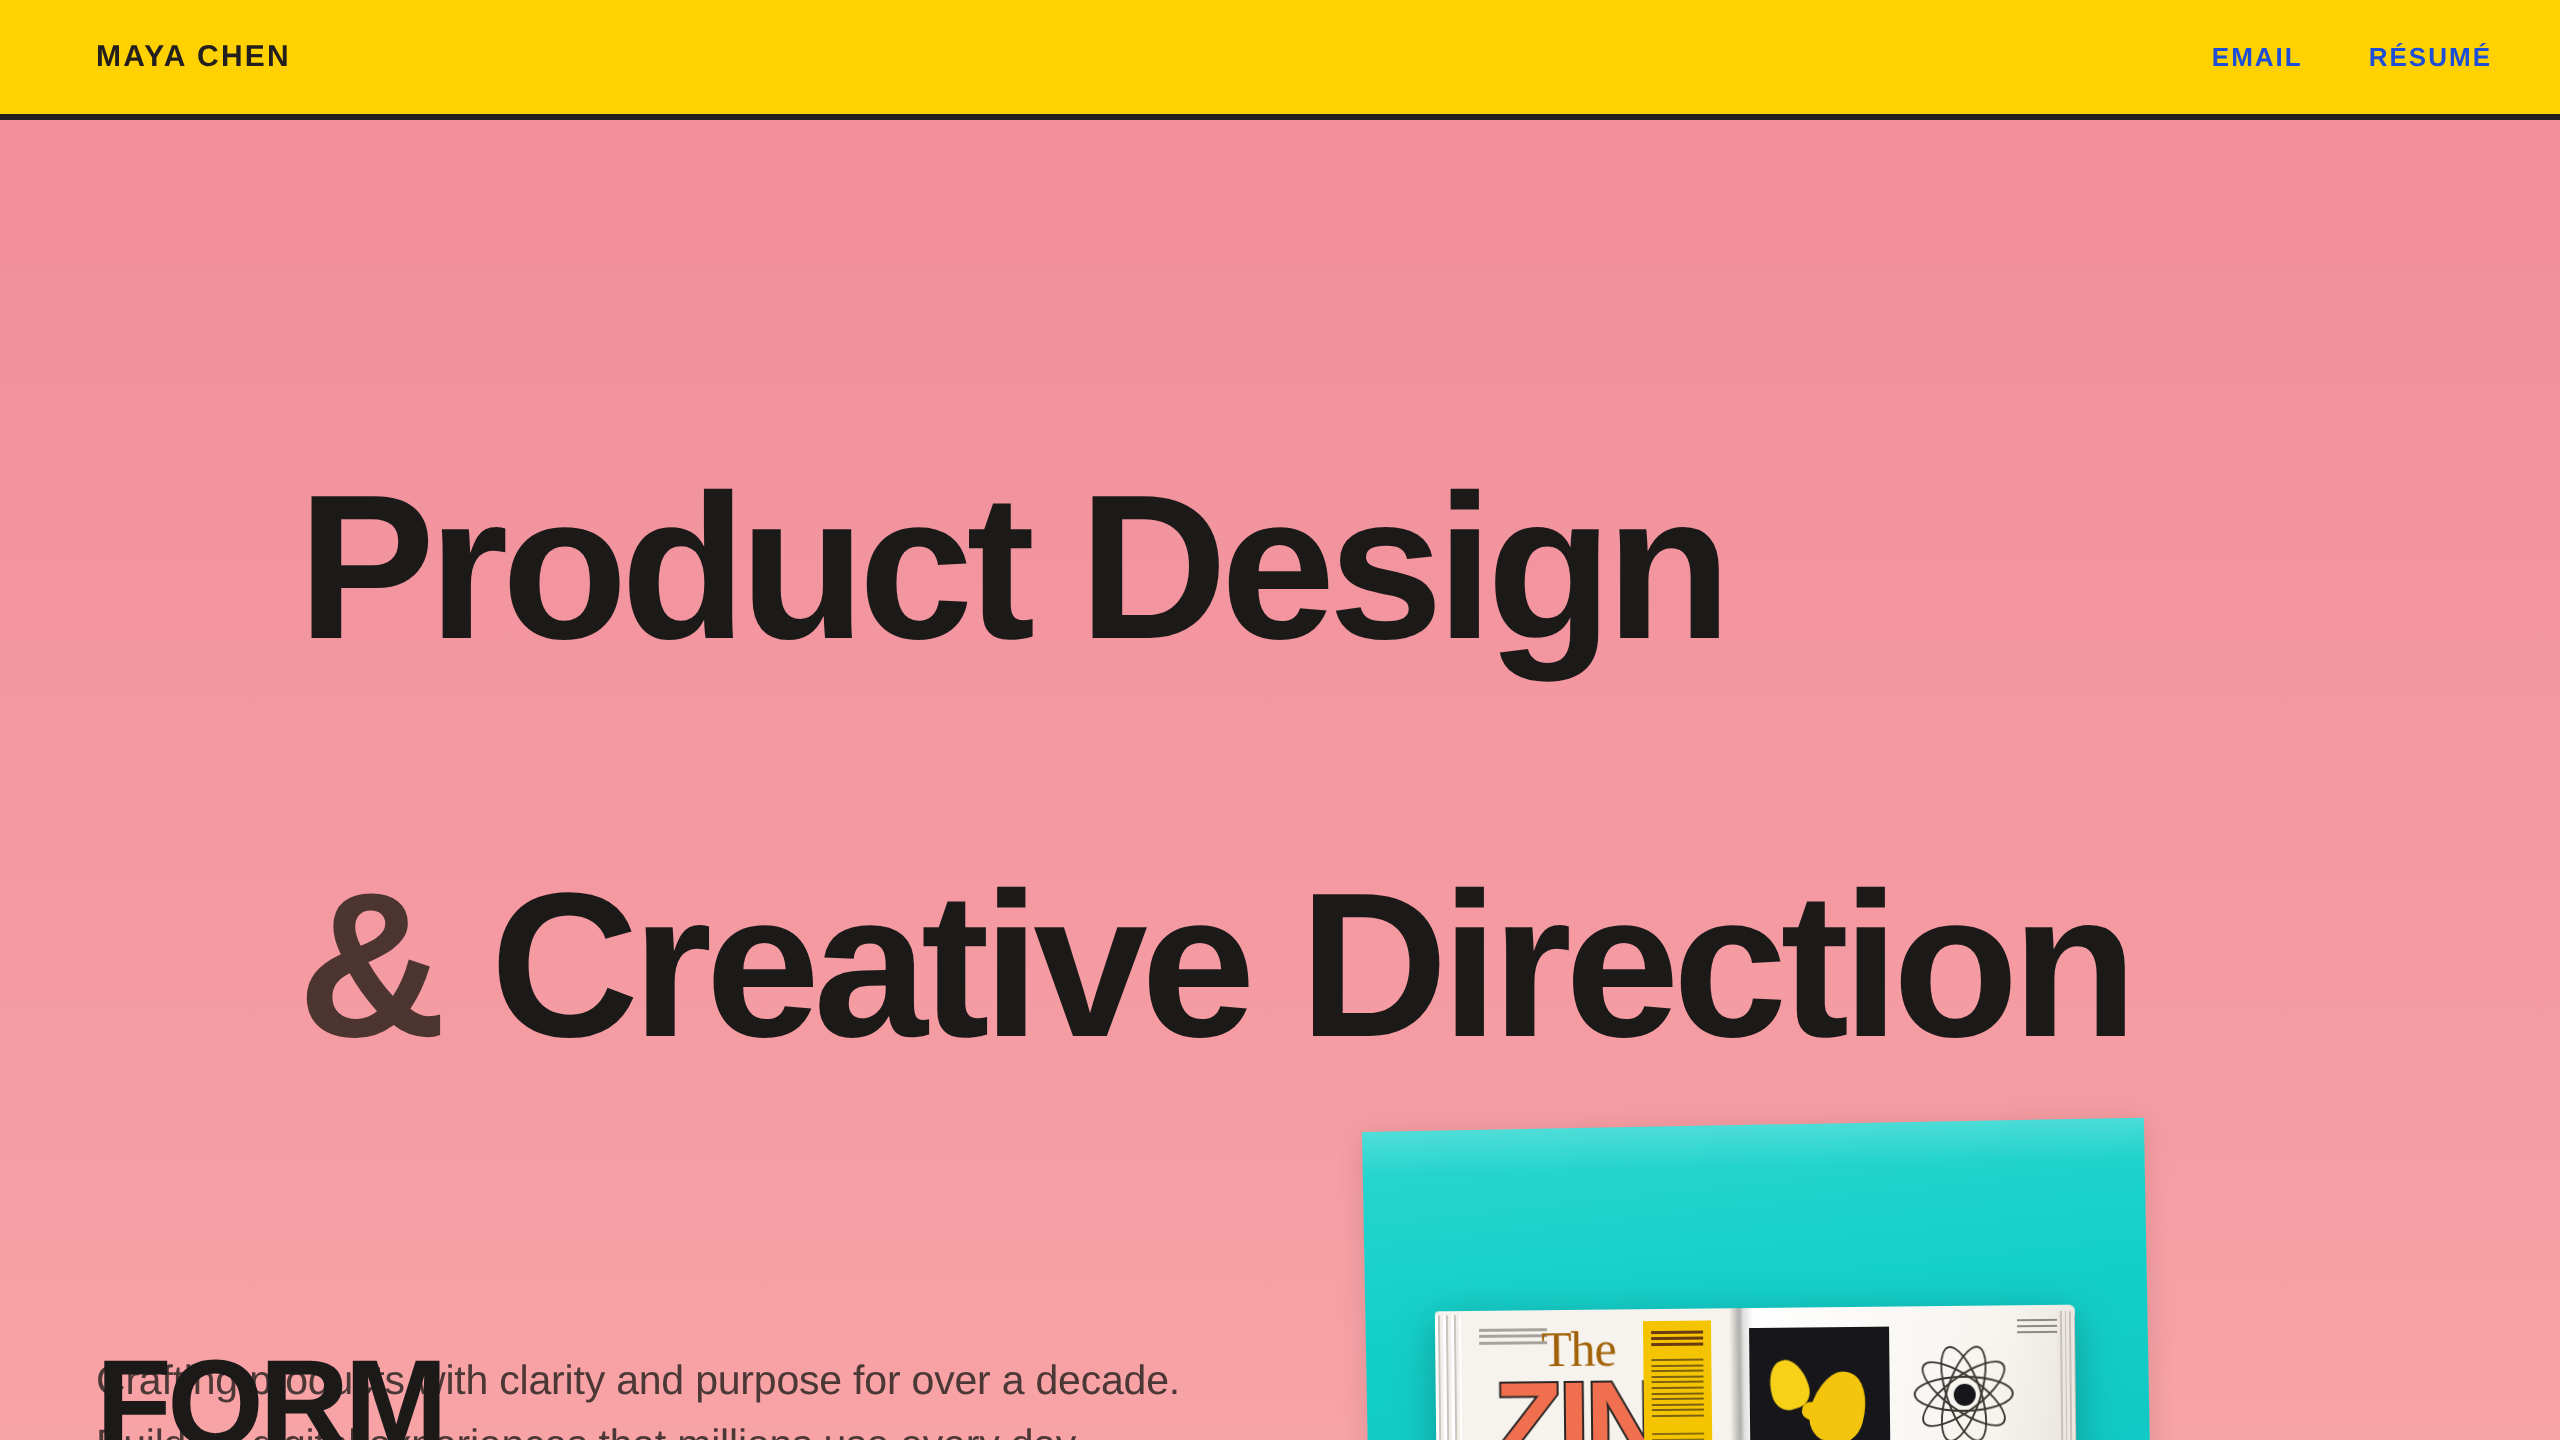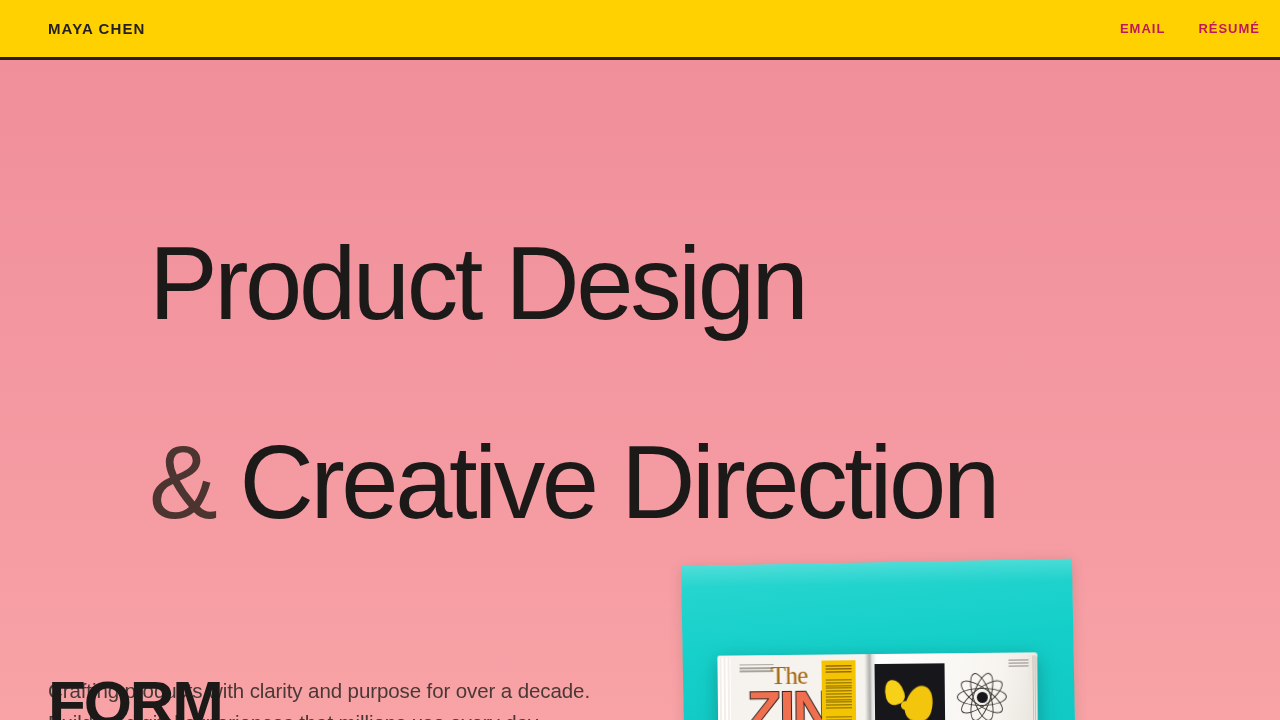--- a/index.html
+++ b/index.html
@@ -29,21 +29,21 @@
   .topbar {
     position:absolute;
     top:0; left:0;
     width:1280px;
     height:60px;
     background:#ffd100;
     border-bottom:3px solid #231f1e;
     display:flex;
     align-items:center;
     justify-content:space-between;
-    padding:0 20px 0 48px;
+    padding:0 34px 0 48px;
     z-index:40;
   }
 
   .brand {
     font-size:15px;
     font-weight:bold;
     letter-spacing:1.1px;
     color:#231f1e;
     line-height:1;
   }
@@ -51,38 +51,38 @@
   .nav {
     display:flex;
     align-items:center;
     gap:33px;
   }
 
   .nav-link {
     font-size:13px;
     font-weight:bold;
     letter-spacing:1.0px;
-    color:#be185d;
+    color:#1d4ed8;
     line-height:1;
     text-decoration:none;
     cursor:pointer;
   }
 
   
   .hero {
     position:absolute;
     top:60px; left:0;
     width:1280px;
     z-index:20;
     padding:75px 0 0 48px;
   }
 
   .headline {
     font-size:103px;
-    font-weight:normal;
+    font-weight:bold;
     line-height:0.965;
     letter-spacing:-3.4px;
     color:#1c1a19;
     white-space:pre;
   }
   .headline .amp {
     color:#4c3531;
   }
 
   .subhead {

